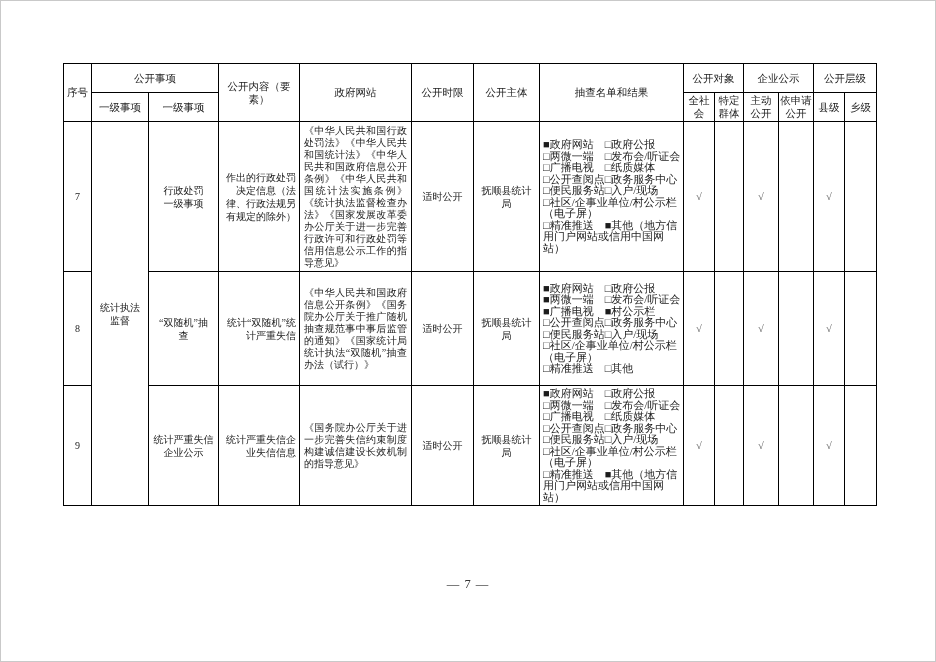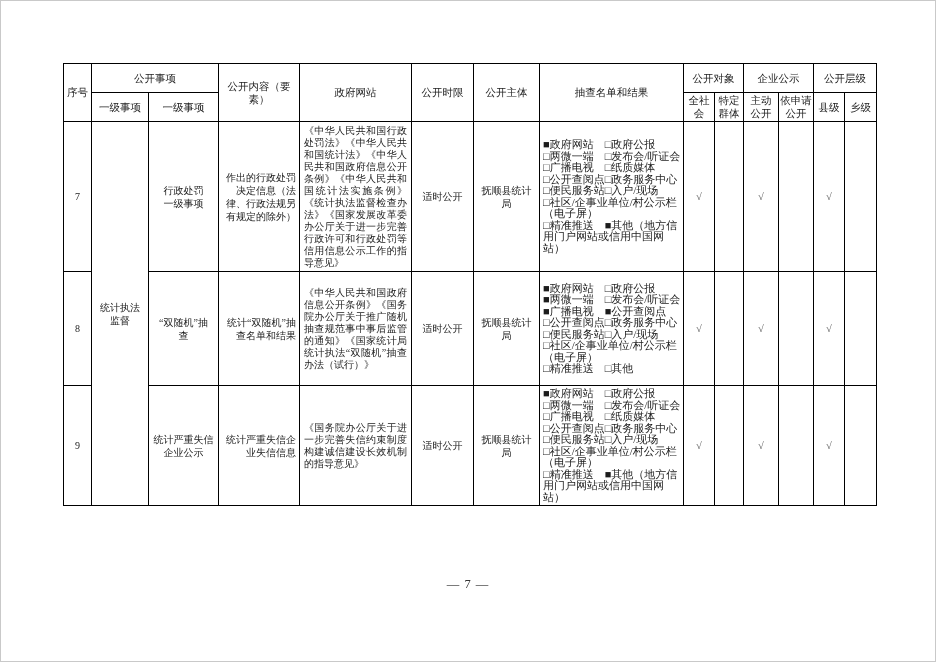--- a/index.html
+++ b/index.html
@@ -107,28 +107,28 @@
         <td class="mark"></td>
         <td class="mark">√</td>
         <td class="mark"></td>
         <td class="mark">√</td>
         <td class="mark"></td>
       </tr>
       <tr style="height: 114px;">
         <td class="c">8</td>
         <td class="c">“双随机”抽
 查</td>
-        <td class="l">统计“双随机”抽查名单和结果</td>
+        <td class="l">统计“双随机”统计严重失信</td>
         <td class="basis">《中华人民共和国政府信息公开条例》《国务院办公厅关于推广随机抽查规范事中事后监管的通知》《国家统计局统计执法“双随机”抽查办法（试行）》</td>
         <td class="c">适时公开</td>
         <td class="c">抚顺县统计局</td>
         <td class="channels">
           <div class="channel-line">■政府网站　□政府公报</div>
           <div class="channel-line">■两微一端　□发布会/听证会</div>
-          <div class="channel-line">■广播电视　■公开查阅点</div>
+          <div class="channel-line">■广播电视　■村公示栏</div>
           <div class="channel-line">□公开查阅点□政务服务中心</div>
           <div class="channel-line">□便民服务站□入户/现场</div>
           <div class="channel-line">□社区/企事业单位/村公示栏（电子屏）</div>
           <div class="channel-line">□精准推送　□其他</div>
         </td>
         <td class="mark">√</td>
         <td class="mark"></td>
         <td class="mark">√</td>
         <td class="mark"></td>
         <td class="mark">√</td>

